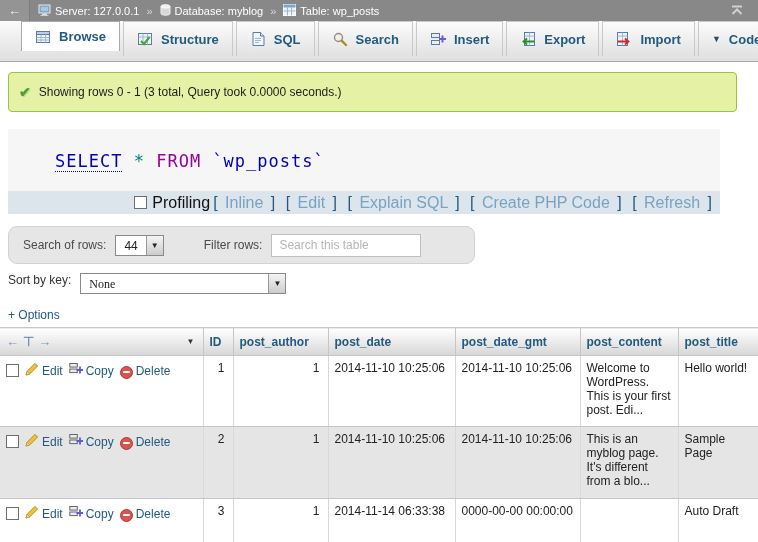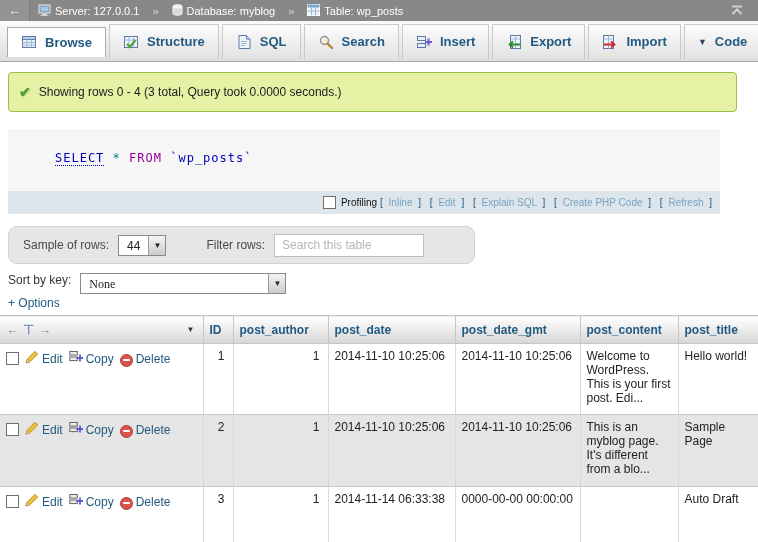--- a/index.html
+++ b/index.html
@@ -4,51 +4,51 @@
 <style>
   * { margin:0; padding:0; box-sizing:border-box; }
   html,body { width:758px; height:542px; overflow:hidden; background:#fff;
     font-family:"Liberation Sans", sans-serif; font-size:12px; color:#222; }
 
   
   .topbar { height:21px; background:var(--topbar_bg,#888); color:#fff; display:flex;
     align-items:center; font-size:11px; }
   .back-btn { width:30px; height:21px; background:#949494; border-right:1px solid #7c7c7c;
     display:flex; align-items:center; justify-content:center; color:#f0f0f0; font-size:13px; cursor:pointer; }
-  .crumbs { display:flex; align-items:center; gap:11px; margin-left:8px; flex:1; }
+  .crumbs { display:flex; align-items:center; gap:5px; margin-left:8px; flex:1; }
   .crumb { display:flex; align-items:center; gap:4px; cursor:pointer; }
   .sep { color:#d8d8d8; margin:0 2px; }
   .collapse { margin-right:14px; cursor:pointer; display:flex; align-items:center; }
 
   
   .tabbar { height:41px; background:linear-gradient(#fbfbfb,#dedede);
-    border-bottom:1px solid #a9a9a9; display:flex; align-items:center; padding-left:7px; }
+    border-bottom:1px solid #a9a9a9; display:flex; align-items:flex-start; padding-left:21px; }
   .tab { display:flex; align-items:center; gap:8px; height:35px; padding:0 13px;
     border:1px solid #c9c9c9; border-bottom:none; margin-right:3px;
     background:linear-gradient(#fcfcfc,#e2e2e2); color:var(--accent,#235a81);
     font-weight:bold; font-size:13px; cursor:pointer; }
   .tab.active { background:#fff; height:30px; margin-bottom:-1px; border-color:#aaa; }
   .ticon { display:flex; align-items:center; }
 
   
   .msg { margin:10px 21px 0 8px; background:var(--success_bg,#e5f1a4);
     border:1px solid var(--success_border,#9bc045); border-radius:4px;
     padding:11px 10px; display:flex; align-items:center; gap:8px; color:#1c1c1c; }
   .check { color:#4f9e3d; font-weight:bold; font-size:14px; text-shadow:1px 1px 0 #bcd98a; }
 
   
   .sql-wrap { margin:17px 38px 0 8px; }
   .sql-box { background:#f6f6f6; height:62px; padding:22px 0 0 47px;
-    font-family:"DejaVu Sans Mono", monospace; font-size:12px; letter-spacing:1px; }
+    font-family:"DejaVu Sans Mono", monospace; font-size:17px; letter-spacing:1px; }
   .kw-link { color:var(--sql_keyword,#0000bb); border-bottom:1px dotted #0000bb; cursor:pointer; }
   .star { color:var(--sql_operator,#008080); }
   .kw2 { color:var(--sql_reserved,#990099); }
   .quote { color:var(--sql_keyword,#0000bb); }
   .profiling { background:#dce5ec; height:23px; display:flex; align-items:center;
-    justify-content:flex-end; padding-right:5px; color:#111; font-size:10px; }
+    justify-content:flex-end; padding-right:5px; color:#111; font-size:16px; }
   .profiling .cb { margin-right:5px; }
   .br { color:var(--accent,#235a81); margin:0 3px; }
   .plink { color:var(--link_light,#79a3c1); cursor:pointer; }
   .cb { width:13px; height:13px; border:1px solid #6f6f6f; background:#fff;
     display:inline-block; cursor:pointer; }
 
   
   .rowsbar { margin:12px 0 0 8px; width:467px; height:38px; background:#e6e6e6;
     border:1px solid #d2d2d2; border-radius:9px; display:flex; align-items:center;
     padding:0 14px; gap:9px; color:#4a4a4a; }
@@ -56,21 +56,21 @@
     align-items:stretch; cursor:pointer; color:#222; }
   .fsel .v { padding:3px 8px 0 8px; white-space:nowrap; flex:1; }
   .fsel .b { width:17px; background:linear-gradient(#f4f4f4,#cccccc);
     border-left:1px solid #9a9a9a; display:flex; align-items:center; justify-content:center;
     font-size:8px; color:#222; }
   .filter-input { width:150px; height:23px; border:1px solid #bfbfbf; padding:0 7px;
     font-family:"Liberation Sans",sans-serif; font-size:12px; color:#444; }
   .filter-input::placeholder { color:#b5b5b5; }
   .sortrow { margin:9px 0 0 8px; height:23px; display:flex; align-items:flex-start; gap:9px; color:#333; }
   .sortsel { width:206px;font-family:Liberation Serif, serif; }
-  .options-link { margin:0 0 0 8px; color:var(--accent,#235a81); cursor:pointer; width:70px; }
+  .options-link { margin:12px 0 0 8px; color:var(--accent,#235a81); cursor:pointer; width:70px; }
 
   
   table.grid { width:758px; border-collapse:collapse; table-layout:fixed; margin-top:5px; }
   .grid th { background:linear-gradient(#ffffff,#d7d7d7); border:1px solid #c6c6c6;
     color:var(--accent,#235a81); font-weight:bold; text-align:left; padding:6px 6px;
     height:27px; font-size:12px; }
   .grid th:first-child { border-left:none; position:relative; }
   .grid th:last-child { border-right:none;margin-left:40px; }
   .thnav { color:#7a94b5; font-size:13px; letter-spacing:4px; }
   .sortarrow { position:absolute; right:8px; top:9px; font-size:8px; color:#333; }
@@ -202,39 +202,39 @@
     <div class="tab">
       <span class="ticon">
         <span style="font-size:9px;color:#34495e">▼</span>
       </span>
       <span>Code</span>
     </div>
   </div>
 
 <div class="msg">
   <span class="check">✔</span>
-  <span>Showing rows 0 - 4 (3 total, Query took 0.0000 seconds.)</span>
+  <span>Showing rows 0 - 1 (3 total, Query took 0.0000 seconds.)</span>
 </div>
 
 <div class="sql-wrap">
   <div class="sql-box">
     <span class="kw-link">SELECT</span>
     <span class="star">*</span>
     <span class="kw2">FROM</span>
     <span class="quote">`wp_posts`</span>
   </div>
   <div class="profiling">
     <span class="cb"></span>
     <span>Profiling</span>
     <span id="profLinks"> <span class="br">[</span> <span class="plink">Inline</span> <span class="br">]</span> <span class="br">[</span> <span class="plink">Edit</span> <span class="br">]</span> <span class="br">[</span> <span class="plink">Explain SQL</span> <span class="br">]</span> <span class="br">[</span> <span class="plink">Create PHP Code</span> <span class="br">]</span> <span class="br">[</span> <span class="plink">Refresh</span> <span class="br">]</span></span>
   </div>
 </div>
 
 <div class="rowsbar">
-  <span>Sample of rows:</span>
+  <span>Search of rows:</span>
   <span class="fsel">
     <span class="v">44</span>
     <span class="b">▼</span>
   </span>
   <span style="width:22px"></span>
   <span>Filter rows:</span>
   <input class="filter-input" type="text" placeholder="Search this table" style="">
 </div>
 
 <div class="sortrow">

